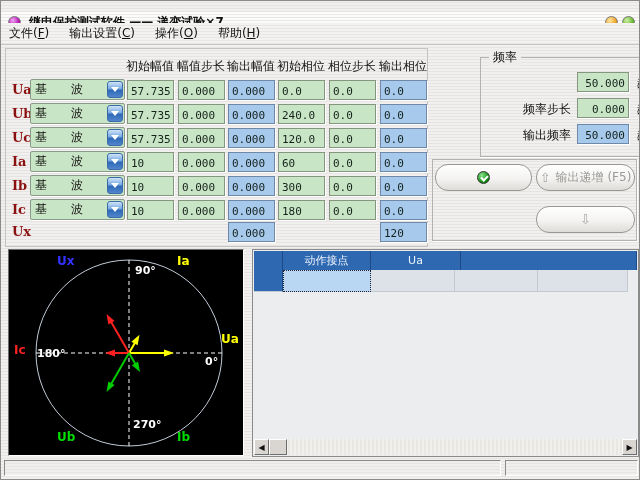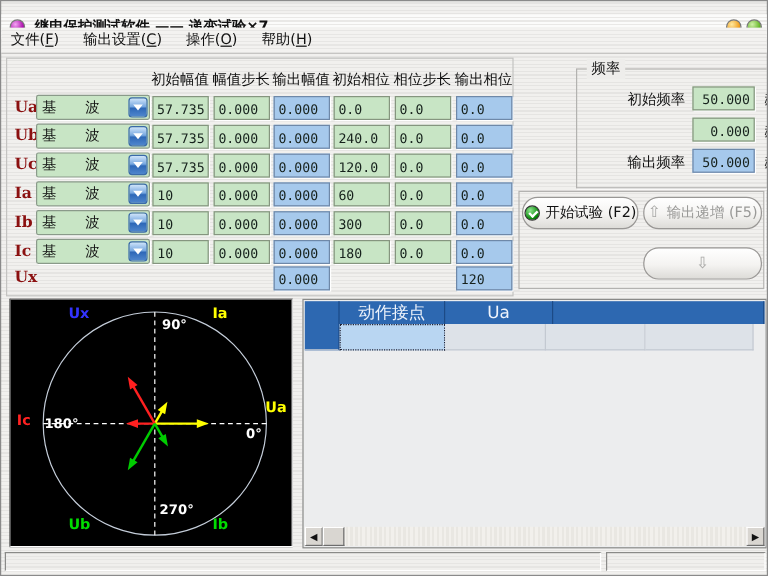--- a/index.html
+++ b/index.html
@@ -87,21 +87,21 @@
   .phasor svg{position:absolute;left:0;top:0;}
   .ph-label{position:absolute;font-weight:bold;font-size:12px;font-family:"DejaVu Sans",sans-serif;}
   .pl-ux{left:48px;top:4px;} .pl-ia{left:168px;top:4px;} .pl-ua{left:212px;top:82px;}
   .pl-ic{left:5px;top:93px;} .pl-ub{left:48px;top:180px;} .pl-ib{left:168px;top:180px;}
   .ang{position:absolute;color:#fff;font-weight:bold;font-size:11px;}
   .a90{left:126px;top:14px;} .a180{left:28px;top:97px;} .a0{left:196px;top:105px;} .a270{left:124px;top:168px;}
   
   .rtable{position:absolute;left:251px;top:248px;width:387px;height:208px;
     border:1px solid #8a8a88;background:#ecedee;}
   .r-head{position:absolute;left:1px;top:1px;height:19px;right:1px;background:#2d68b1;display:flex;}
-  .r-head .hc{height:19px;border-right:1px solid #1c4a86;color:#eef3fb;font-size:14px;
+  .r-head .hc{height:19px;border-right:1px solid #1c4a86;color:#eef3fb;font-size:11px;
     display:flex;align-items:center;justify-content:center;white-space:nowrap;overflow:hidden;}
   .r-row{position:absolute;left:1px;top:20px;height:22px;right:1px;display:flex;}
   .r-row .rc{height:22px;border-right:1px solid #c3c9d1;border-bottom:1px solid #c3c9d1;background:#dde2e8;}
   .w-sel{width:29px;flex:0 0 auto;} .w1{width:88px;flex:0 0 auto;} .w2{width:84px;flex:0 0 auto;}
   .w3{width:83px;flex:0 0 auto;} .w4{width:90px;flex:0 0 auto;} .wf{flex:1;}
   .rc.sel-cell{background:#b9d6f2;border:1px dotted #223;}
   .rc.row-head{background:#2d68b1;border-right:1px solid #1c4a86;}
   
   .hscroll{position:absolute;left:1px;right:1px;bottom:1px;height:16px;
     background:repeating-linear-gradient(90deg,#f2f0ec 0 2px,#e9e7e2 2px 4px);display:flex;}
@@ -245,39 +245,38 @@
 
 <div class="sig-row" style="top:220px">
   <span class="sig-label">Ux</span>
   <input class="fld blue c3" readonly="" value="0.000" style="">
   <input class="fld blue c6" readonly="" value="120" style="">
 </div>
 
 <div class="freq-group">
   <span class="freq-title">频率</span>
   <div class="freq-row fr1">
-    <span class="freq-label">初始频率</span>
     <input class="fld green freq-fld" value="50.000" style="">
     <span class="freq-unit">赫兹</span>
   </div>
   <div class="freq-row fr2">
+    <span class="freq-label">频率步长</span>
     <input class="fld green freq-fld" value="0.000" style="">
     <span class="freq-unit">赫兹</span>
   </div>
   <div class="freq-row fr3">
     <span class="freq-label">输出频率</span>
     <input class="fld blue freq-fld" readonly="" value="50.000" style="">
     <span class="freq-unit">赫兹</span>
   </div>
 </div>
 
 <div class="btn-group">
   <div class="pill-btn b-start">
     <span class="ico-start"></span>
-    <span>开始试验 (F2)</span>
   </div>
   <div class="pill-btn b-inc disabled">
     <span class="ico-arrow">⇧</span>
     <span>输出递增 (F5)</span>
   </div>
   <div class="pill-btn b-dec disabled">
     <span class="ico-arrow">⇩</span>
   </div>
 </div>
 

